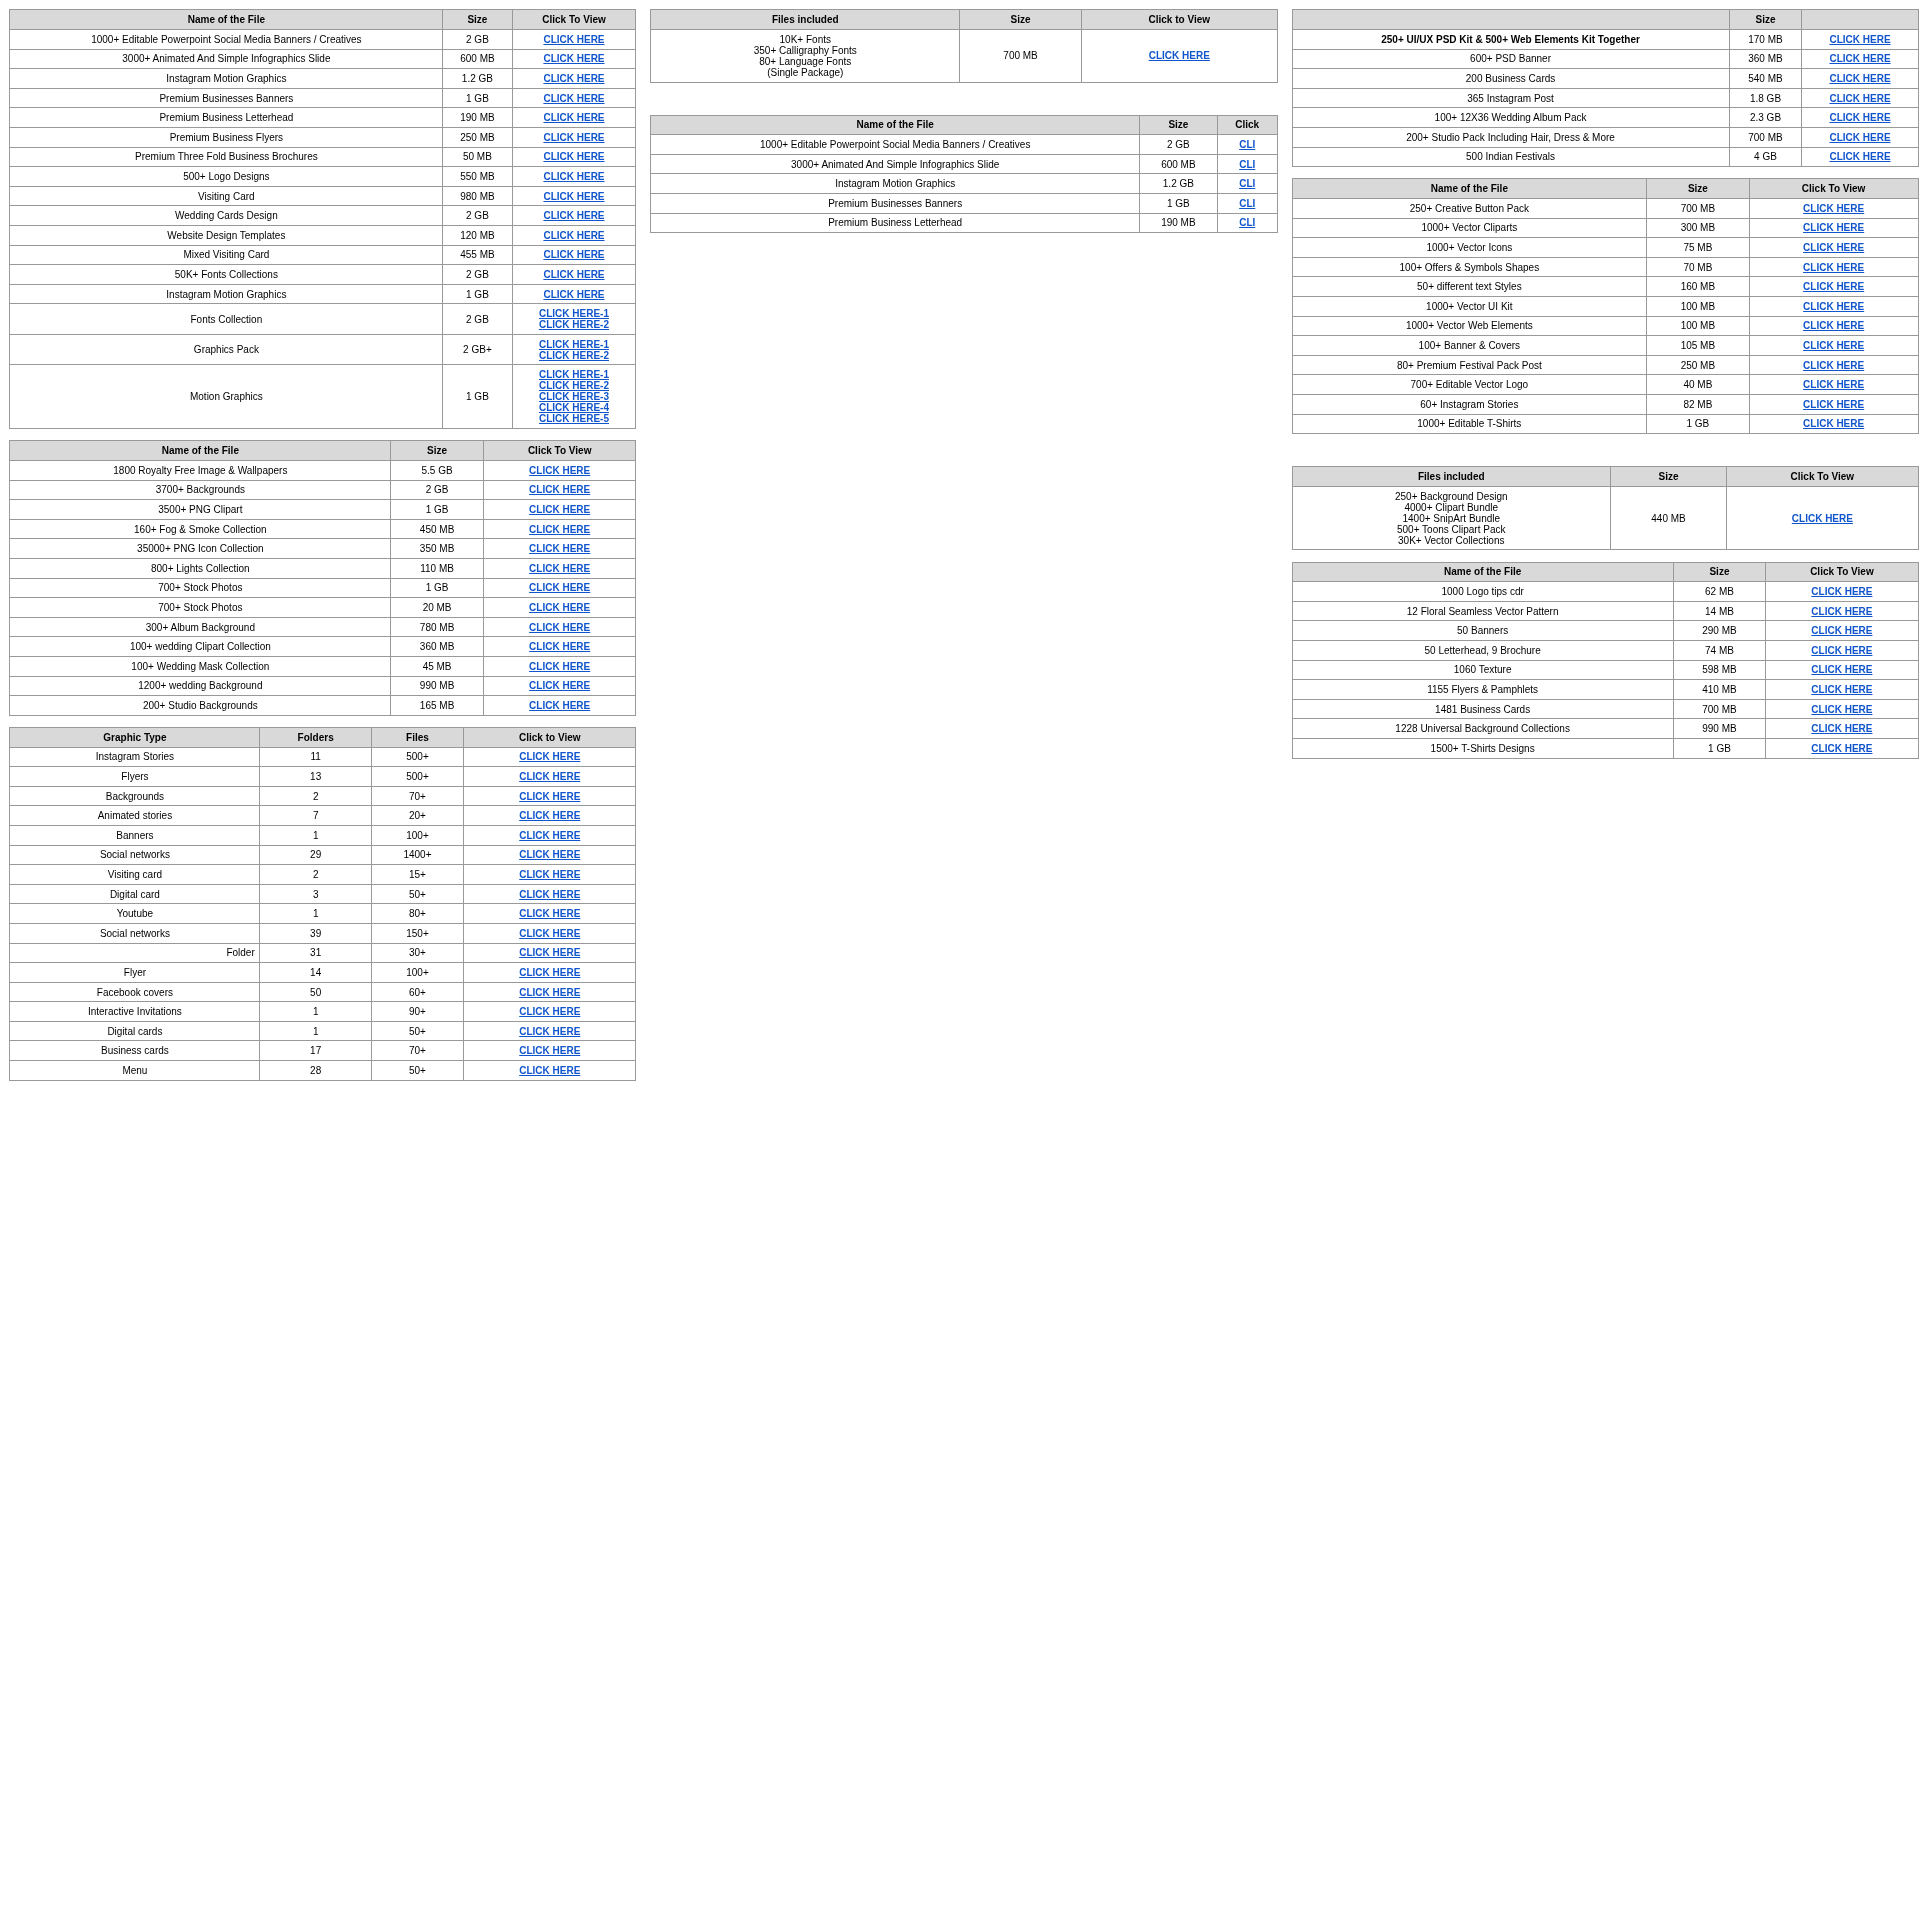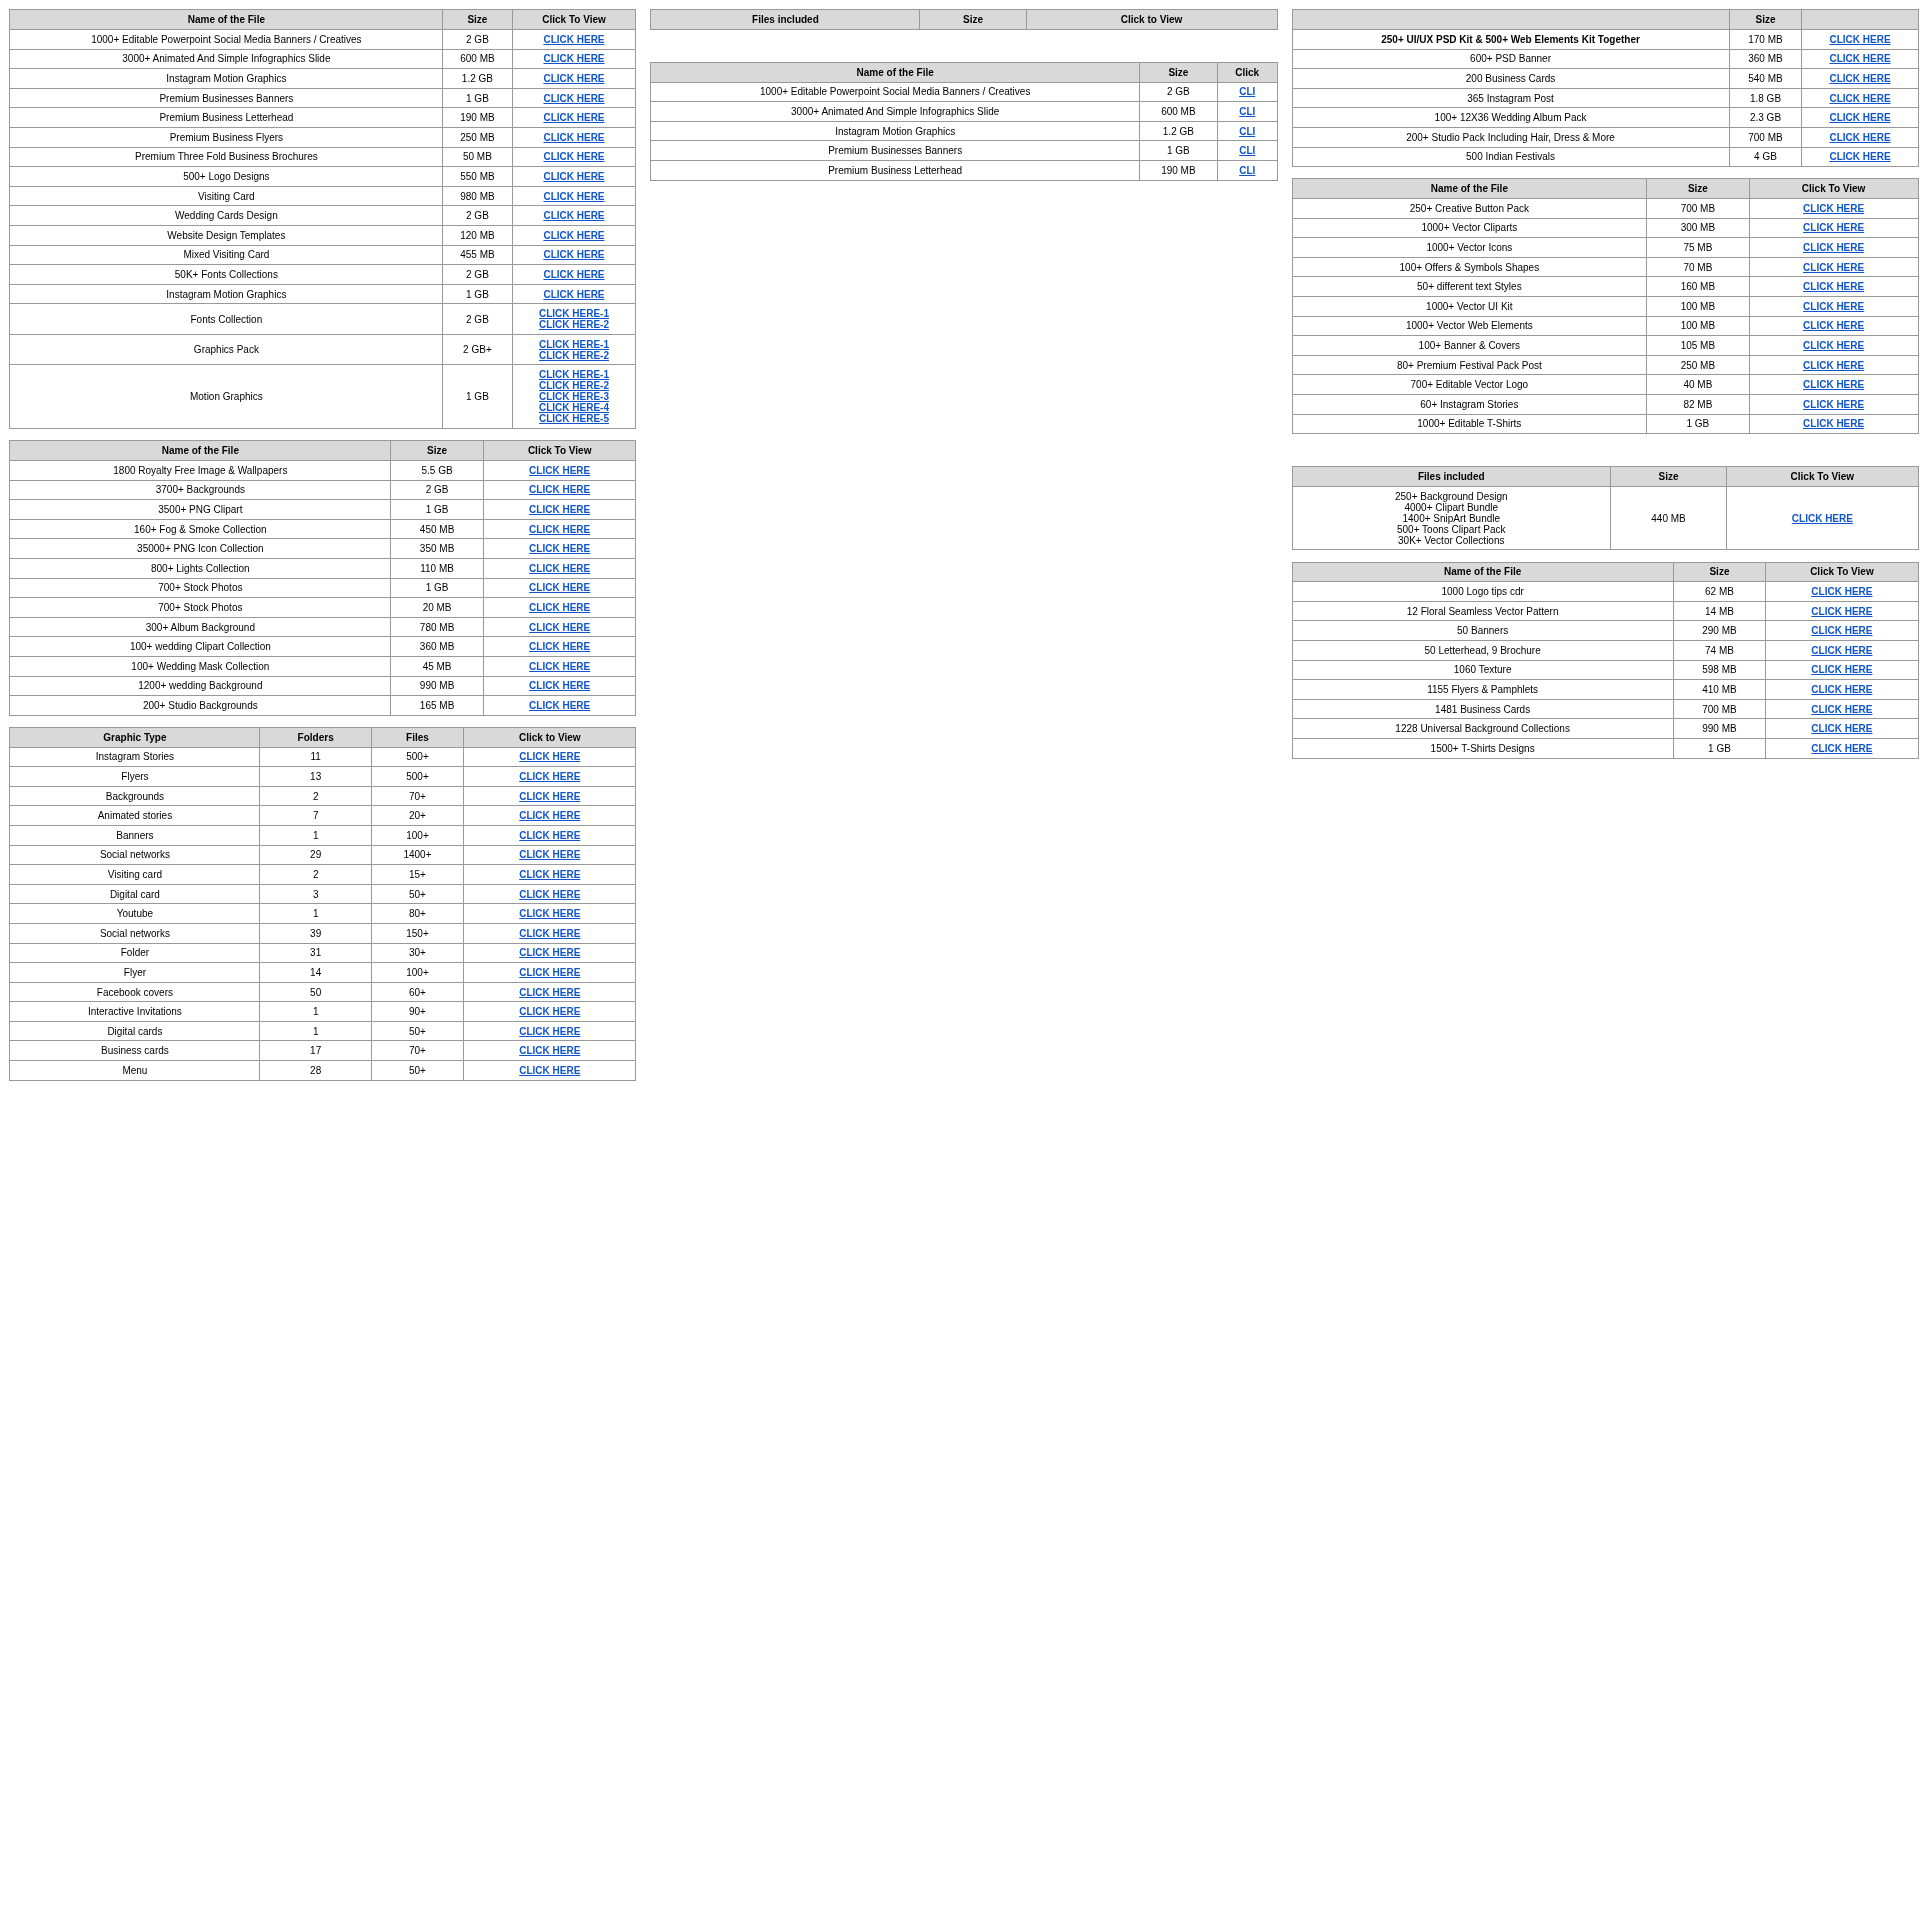--- a/index.html
+++ b/index.html
@@ -295,21 +295,21 @@
             <td style="white-space: pre-line;">80+</td>
             <td><a class="click-here" href="#">CLICK HERE</a></td>
           </tr>
           <tr>
             <td style="white-space: pre-line;">Social networks</td>
             <td style="white-space: pre-line;">39</td>
             <td style="white-space: pre-line;">150+</td>
             <td><a class="click-here" href="#">CLICK HERE</a></td>
           </tr>
           <tr>
-            <td style="white-space: pre-line;">Folder</td>
+            <td style="white-space: pre-line; text-align: right;">Folder</td>
             <td style="white-space: pre-line;">31</td>
             <td style="white-space: pre-line;">30+</td>
             <td><a class="click-here" href="#">CLICK HERE</a></td>
           </tr>
           <tr>
             <td style="white-space: pre-line;">Flyer</td>
             <td style="white-space: pre-line;">14</td>
             <td style="white-space: pre-line;">100+</td>
             <td><a class="click-here" href="#">CLICK HERE</a></td>
           </tr>
@@ -351,20 +351,28 @@
 
     <table>
       <thead>
         <tr>
           <th>Files included</th>
           <th>Size</th>
           <th>Click to View</th>
         </tr>
       </thead>
       <tbody id="table-col2-1-body">
+          <tr>
+            <td style="white-space: pre-line;">10K+ Fonts
+350+ Calligraphy Fonts
+80+ Language Fonts
+(Single Package)</td>
+            <td style="white-space: pre-line;">700 MB</td>
+            <td><a class="click-here" href="#">CLICK HERE</a></td>
+          </tr>
         </tbody>
     </table>
 
     <div class="section-title"></div>
 
     <table>
       <thead>
         <tr>
           <th>Name of the File</th>
           <th>Size</th>

